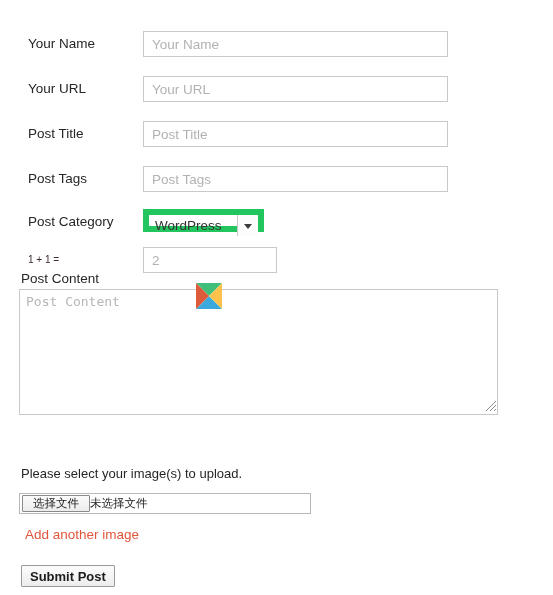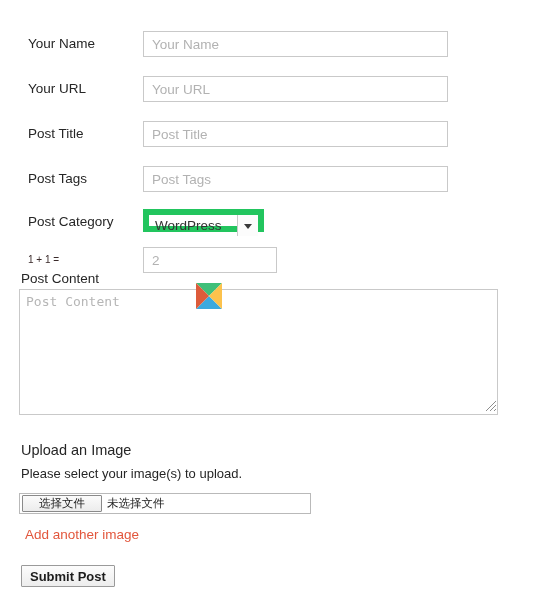--- a/index.html
+++ b/index.html
@@ -233,32 +233,31 @@
     box-sizing: border-box;
     border: 1px solid #b9b9b9;
     background: #ffffff;
     display: flex;
     align-items: center;
   }
   .filebtn {
     margin: 1px 0 1px 2px;
     height: 17px;
     box-sizing: border-box;
-    padding: 0 16px;
+    padding: 0 10px;
     border: 1px solid #8a8a8a;
     background: linear-gradient(#fbfbfb, #ececec);
     font-family: "DejaVu Sans", sans-serif;
     font-size: 11.5px;
     line-height: 15px;
     color: #1c1c1c;
     white-space: nowrap;
     border-radius: 1px;
   }
   .filename {
-    margin-left: 5px;
     font-family: "DejaVu Sans", sans-serif;
     font-size: 11.5px;
     color: #1c1c1c;
     white-space: nowrap;
   }
   .addlink {
     position: absolute;
     left: 25px;
     top: 526px;
     font-size: 13.5px;
@@ -334,21 +333,20 @@
 
   <div class="logo">
     <span class="logo-mark">
       <i class="t-top"></i>
         <i class="t-bot"></i>
         <i class="t-left"></i>
         <i class="t-right"></i>
     </span>
   </div>
 
-  <div class="up-title">Upload an Image</div>
   <div class="up-sub">Please select your image(s) to upload.</div>
 
   <div class="fileinput">
     <span class="filebtn">选择文件</span>
     <span class="filename">未选择文件</span>
   </div>
 
   <a class="addlink">Add another image</a>
 
   <button class="submitbtn">Submit Post</button>

